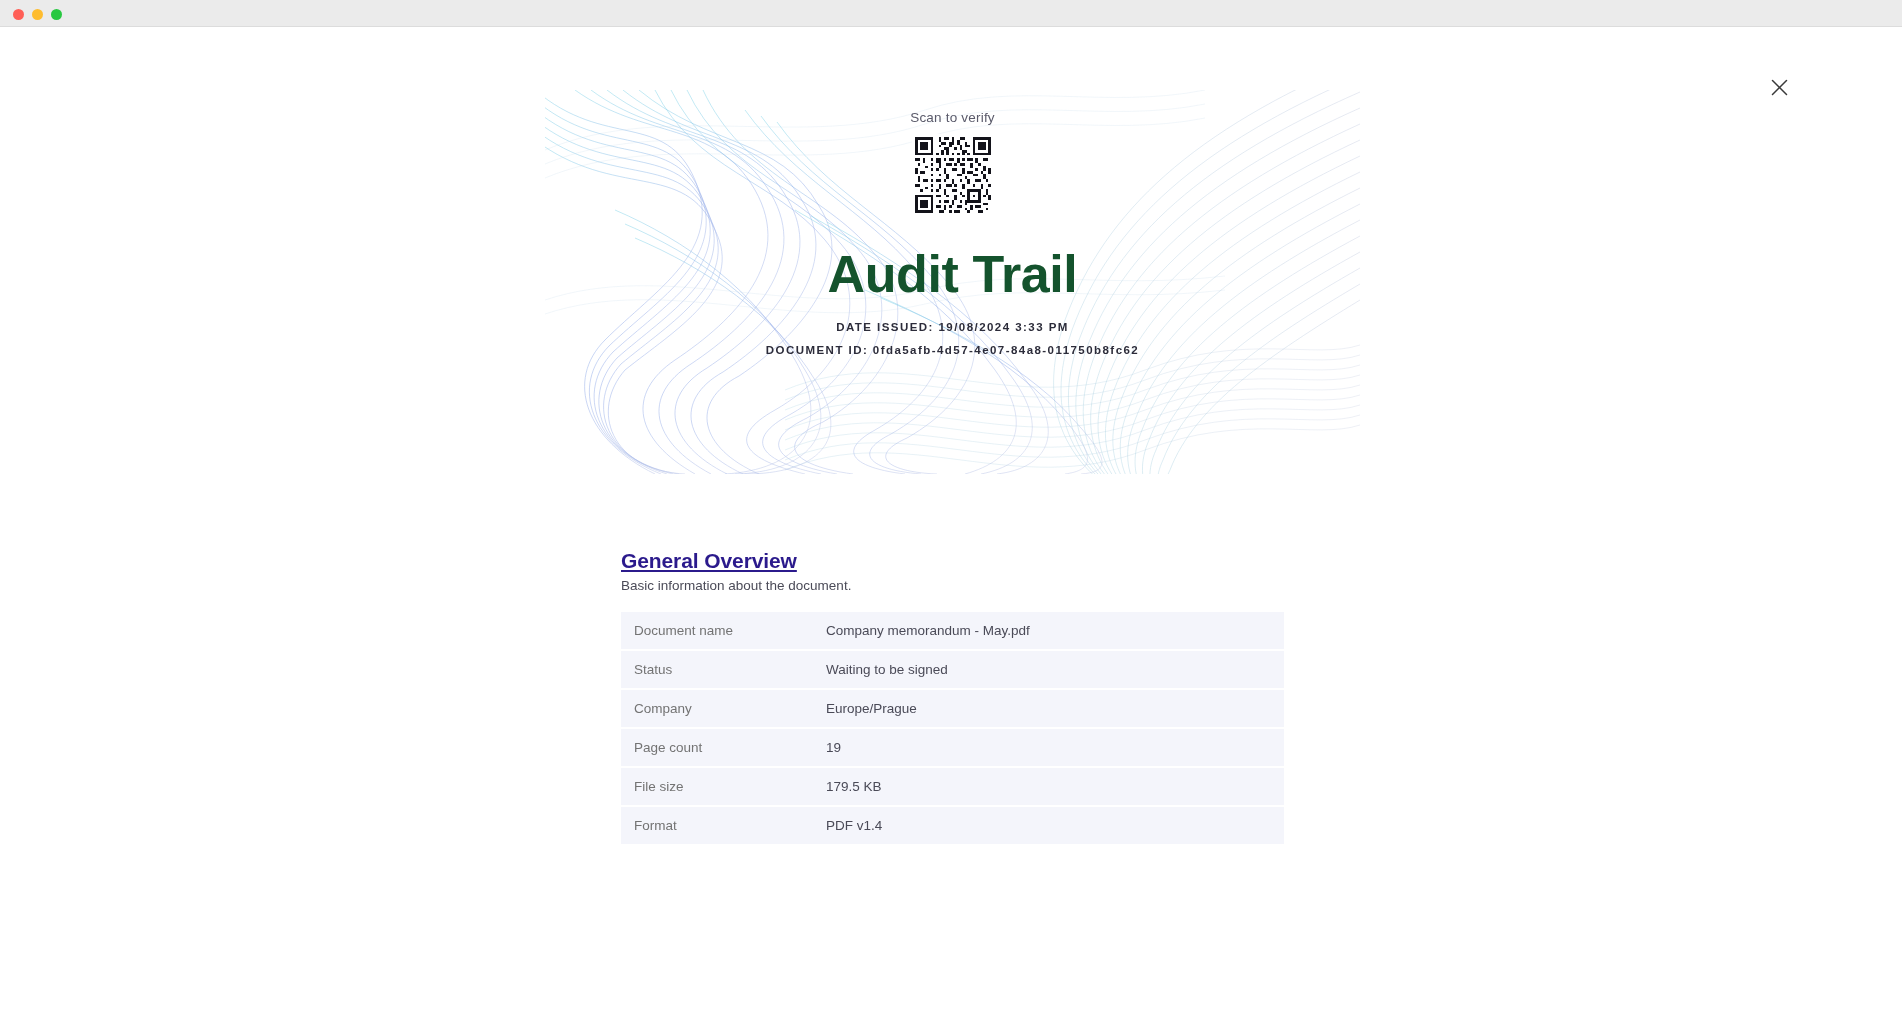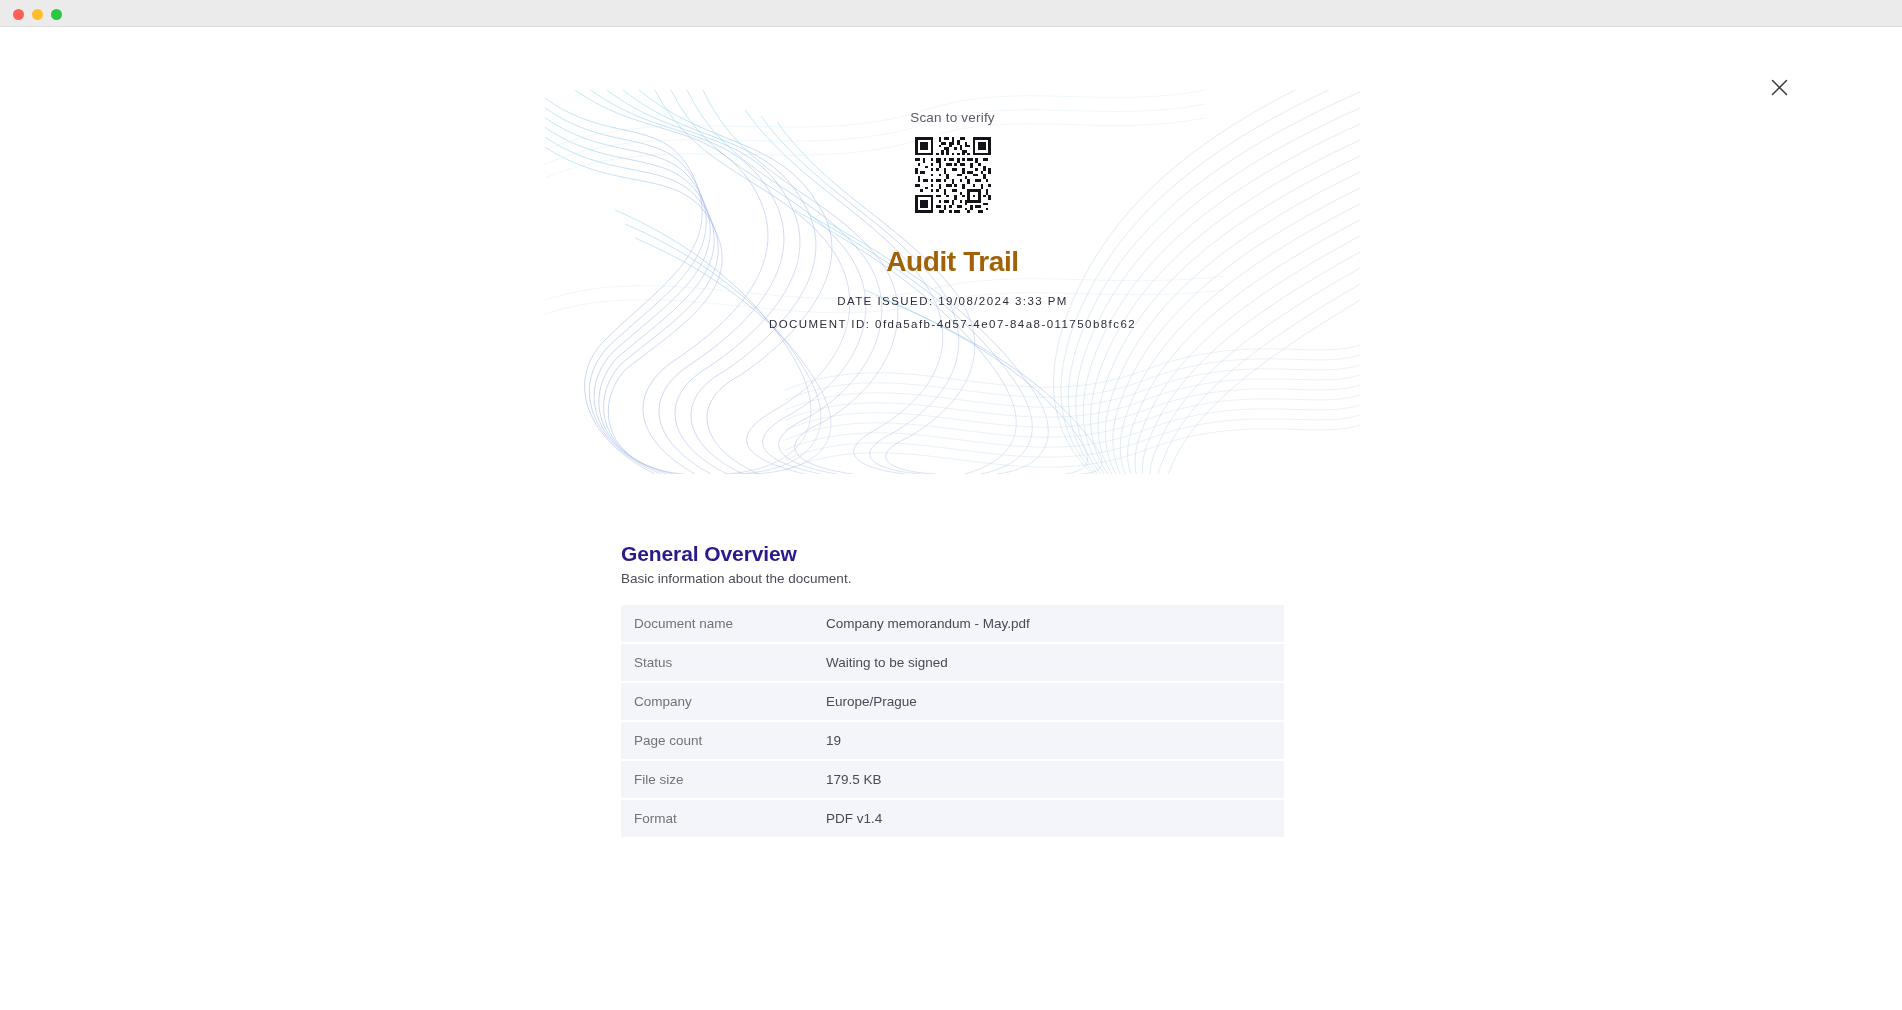--- a/index.html
+++ b/index.html
@@ -80,45 +80,46 @@
     margin: 0 auto;
     background: #ffffff;
     padding: 3px;
   }
   .qr {
     width: 100%; height: 100%;
     display: block;
   }
   .doc-title {
     margin: 31px 0 0;
-    font-size: 28px;
+    font-size: 52px;
     line-height: 1.05;
     font-weight: bold;
-    color: #a16207;
+    color: #14532d;
     letter-spacing: -0.4px;
   }
   .meta-line {
     margin-top: 19px;
     font-size: 11.5px;
     color: #2c2c3a;
     letter-spacing: 1.45px;
-    font-weight: normal;
+    font-weight: bold;
   }
   .meta-line.second { margin-top: 11px; }
 
   
   .body-wrap {
     padding: 60px 76px 0 76px;
   }
   .section-title {
     font-size: 21px;
     font-weight: bold;
     color: #2b1a8c;
-    margin: 8px 0 5px;
+    margin: 15px 0 5px;
     letter-spacing: -0.1px;
+    text-decoration: underline;
   }
   .section-sub {
     font-size: 13.5px;
     color: #4b4b58;
     margin: 0 0 19px;
   }
 
   table.kv {
     width: 100%;
     border-collapse: collapse;

